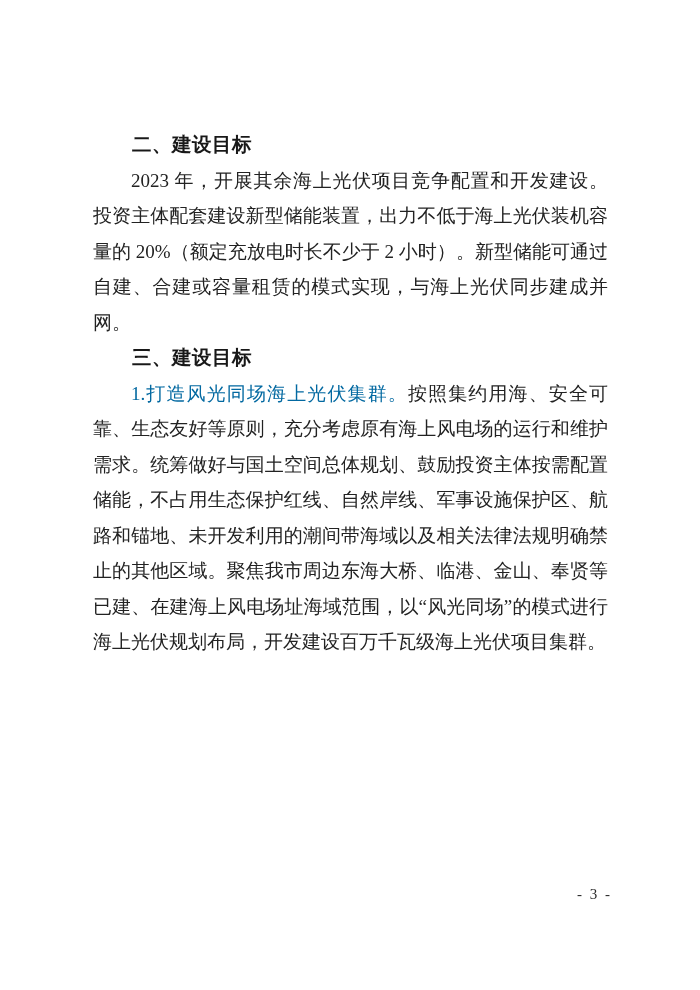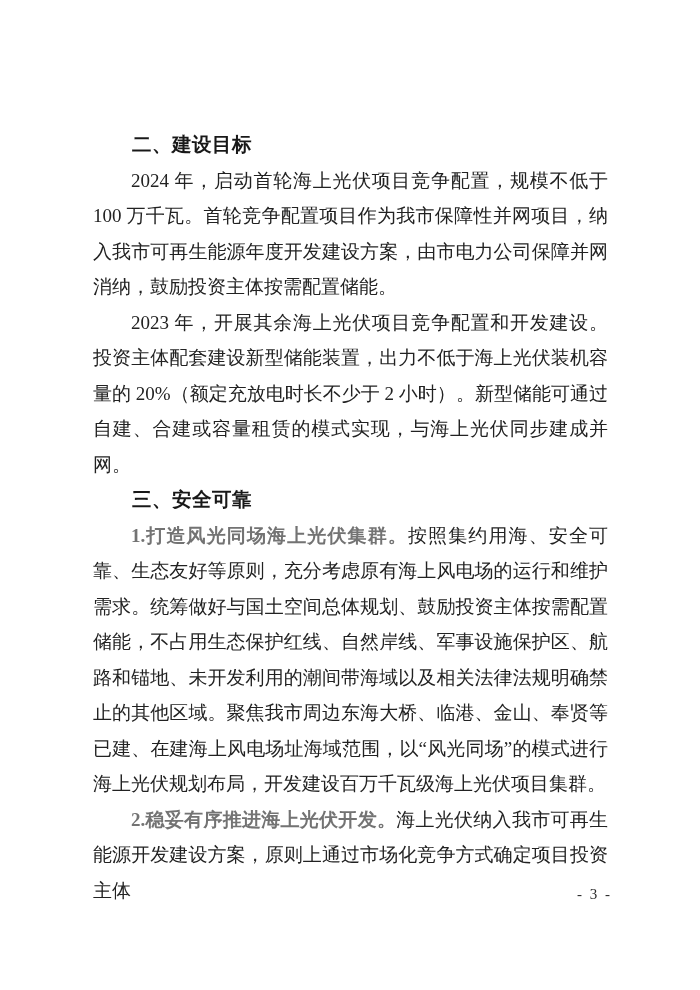--- a/index.html
+++ b/index.html
@@ -38,47 +38,45 @@
   .doc-para {
     margin: 0;
     font-size: 19px;
     line-height: 35.5px;
     text-align: justify;
     text-justify: inter-ideograph;
     text-indent: 2em;
     color: #222222;
   }
   .doc-para .lead {
-    font-weight: bold;
-    color: #737373;
+    font-weight: normal;
+    color: #0369a1;
   }
   .page-number {
     position: absolute;
     top: 882px;
     right: 88px;
     font-size: 15px;
     line-height: 24px;
     letter-spacing: 2px;
     color: #2a2a2a;
     font-family: "Liberation Serif", "DejaVu Serif", serif;
   }
 </style>
 </head>
 <body>
 
 <div class="page">
 
   <h2 class="doc-heading">二、建设目标</h2>
 
-  <p class="doc-para"><span>2024 年，启动首轮海上光伏项目竞争配置，规模不低于 100 万千瓦。首轮竞争配置项目作为我市保障性并网项目，纳入我市可再生能源年度开发建设方案，由市电力公司保障并网消纳，鼓励投资主体按需配置储能。</span></p>
 
   <p class="doc-para"><span>2023 年，开展其余海上光伏项目竞争配置和开发建设。投资主体配套建设新型储能装置，出力不低于海上光伏装机容量的 20%（额定充放电时长不少于 2 小时）。新型储能可通过自建、合建或容量租赁的模式实现，与海上光伏同步建成并网。</span></p>
 
 
-  <h2 class="doc-heading">三、安全可靠</h2>
+  <h2 class="doc-heading">三、建设目标</h2>
 
   <p class="doc-para"><span class="lead">1.打造风光同场海上光伏集群。</span><span>按照集约用海、安全可靠、生态友好等原则，充分考虑原有海上风电场的运行和维护需求。统筹做好与国土空间总体规划、鼓励投资主体按需配置储能，不占用生态保护红线、自然岸线、军事设施保护区、航路和锚地、未开发利用的潮间带海域以及相关法律法规明确禁止的其他区域。聚焦我市周边东海大桥、临港、金山、奉贤等已建、在建海上风电场址海域范围，以“风光同场”的模式进行海上光伏规划布局，开发建设百万千瓦级海上光伏项目集群。</span></p>
 
-  <p class="doc-para"><span class="lead">2.稳妥有序推进海上光伏开发。</span><span>海上光伏纳入我市可再生能源开发建设方案，原则上通过市场化竞争方式确定项目投资主体</span></p>
 
   <div class="page-number">- 3 -</div>
 
 </div>
 
 </body></html>

